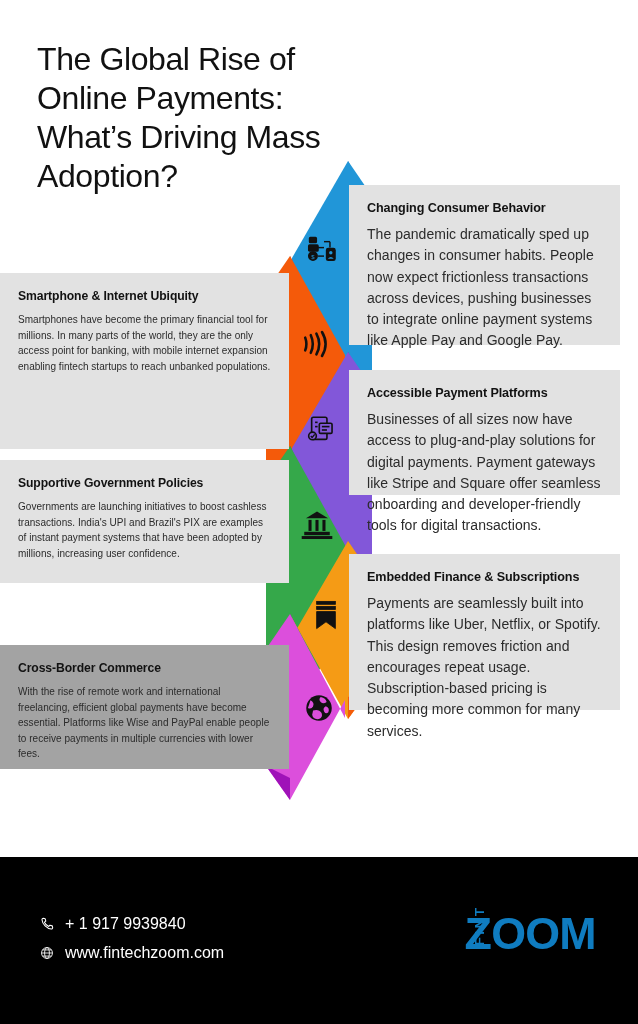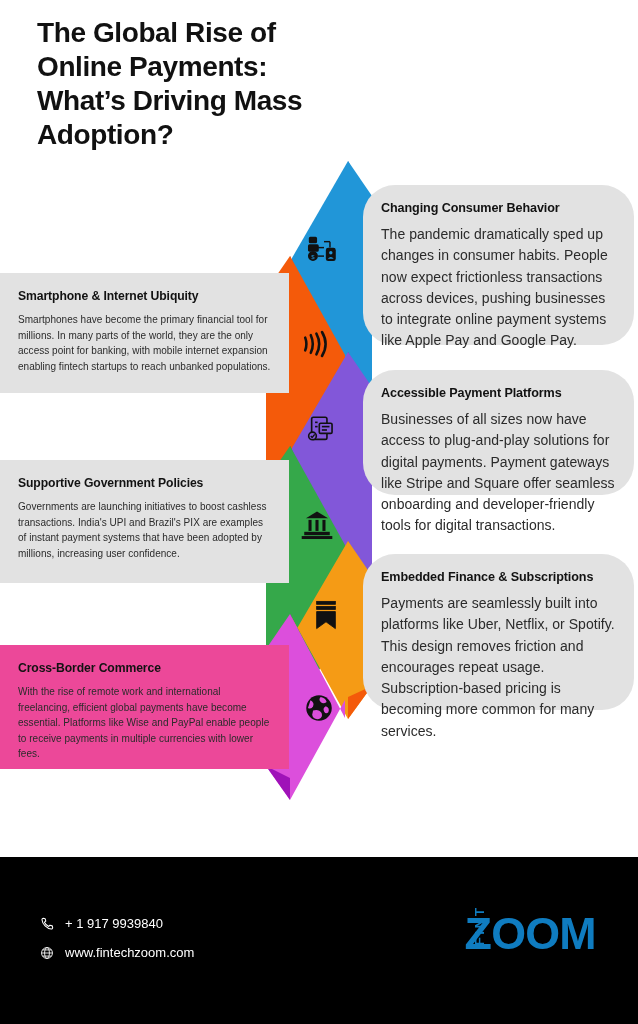--- a/index.html
+++ b/index.html
@@ -11,45 +11,45 @@
   }
   #page {
     position: relative;
     width: 638px; height: 1024px;
     background: #ffffff;
   }
 
   
   .title {
     position: absolute;
-    left: 37px; top: 16px;
+    left: 37px; top: 40px;
     width: 340px;
-    font-size: 28px;
-    font-weight: 700;
+    font-size: 32px;
+    font-weight: 400;
     line-height: 1.22;
     letter-spacing: -0.4px;
     color: #111111;
     white-space: pre-line;
   }
 
   
   #chev-svg {
     position: absolute;
     left: 0; top: 0;
     width: 638px; height: 1024px;
     pointer-events: none;
   }
 
   
   .panel {
     position: absolute;
     background: #e2e2e2;
     padding: 16px 18px 14px 18px;
   }
-  .panel.right { left: 363px; width: 271px; border-radius: 32px; }
+  .panel.right { left: 349px; width: 271px; }
   .panel.left  { left: 0px;  width: 289px; }
 
   .panel h3 {
     font-size: 12.6px;
     font-weight: 700;
     color: #121212;
     margin-bottom: 9px;
     letter-spacing: -0.1px;
   }
   .panel p {
@@ -73,21 +73,21 @@
   .footer {
     position: absolute;
     left: 0; top: 857px;
     width: 638px; height: 167px;
     background: #000000;
   }
   .contact-row {
     position: absolute;
     display: flex; align-items: center;
     color: #ffffff;
-    font-size: 13px;
+    font-size: 16px;
   }
   .contact-row .ic {
     width: 17px; height: 17px;
     margin-right: 10px;
     display: flex; align-items: center; justify-content: center;
     flex: 0 0 17px;
   }
   .contact-row .ic svg { width: 16px; height: 16px; display:block; }
   #contact-phone { left: 38px; top: 915px; }
   #contact-web   { left: 38px; top: 944px; }
@@ -152,41 +152,41 @@
       <polygon points="290,614 290,800 266,766 266,649" fill="#DC4FDC"></polygon>
       <polygon points="290,778 266,766 290,800" fill="#9F12B8"></polygon>
     </g>
   </svg>
 
   <div class="panel right" id="panel-1" style="top: 185px; height: 160px; background: rgb(226, 226, 226);">
     <h3>Changing Consumer Behavior</h3>
     <p>The pandemic dramatically sped up changes in consumer habits. People now expect frictionless transactions across devices, pushing businesses to integrate online payment systems like Apple Pay and Google Pay.</p>
   </div>
 
-  <div class="panel left" id="panel-2" style="top: 273px; height: 120px; background: rgb(226, 226, 226);">
+  <div class="panel left" id="panel-2" style="top: 273px; height: 176px; background: rgb(226, 226, 226);">
     <h3>Smartphone &amp; Internet Ubiquity</h3>
     <p>Smartphones have become the primary financial tool for millions. In many parts of the world, they are the only access point for banking, with mobile internet expansion enabling fintech startups to reach unbanked populations.</p>
   </div>
 
   <div class="panel right" id="panel-3" style="top: 370px; height: 125px; background: rgb(226, 226, 226);">
     <h3>Accessible Payment Platforms</h3>
     <p>Businesses of all sizes now have access to plug-and-play solutions for digital payments. Payment gateways like Stripe and Square offer seamless onboarding and developer-friendly tools for digital transactions.</p>
   </div>
 
   <div class="panel left" id="panel-4" style="top: 460px; height: 123px; background: rgb(226, 226, 226);">
     <h3>Supportive Government Policies</h3>
     <p>Governments are launching initiatives to boost cashless transactions. India's UPI and Brazil's PIX are examples of instant payment systems that have been adopted by millions, increasing user confidence.</p>
   </div>
 
   <div class="panel right" id="panel-5" style="top: 554px; height: 156px; background: rgb(226, 226, 226);">
     <h3>Embedded Finance &amp; Subscriptions</h3>
     <p>Payments are seamlessly built into platforms like Uber, Netflix, or Spotify. This design removes friction and encourages repeat usage. Subscription-based pricing is becoming more common for many services.</p>
   </div>
 
-  <div class="panel left" id="panel-6" style="top: 645px; height: 124px; background: #ec4899;">
+  <div class="panel left" id="panel-6" style="top: 645px; height: 124px; background: #a3a3a3;">
     <h3>Cross-Border Commerce</h3>
     <p>With the rise of remote work and international freelancing, efficient global payments have become essential. Platforms like Wise and PayPal enable people to receive payments in multiple currencies with lower fees.</p>
   </div>
 
   <div class="chev-icon" style="left:307px; top:234px;">
     <svg viewBox="0 0 40 40" fill="none" stroke="#111" stroke-width="1.7">
       <rect x="3" y="4" width="8" height="6" rx="1" fill="#111"></rect>
       <rect x="2" y="13" width="11" height="7" rx="1" fill="#111"></rect>
       <line x1="13" y1="16" x2="20" y2="16"></line>
       <circle cx="7" cy="26" r="5" fill="#111"></circle>

